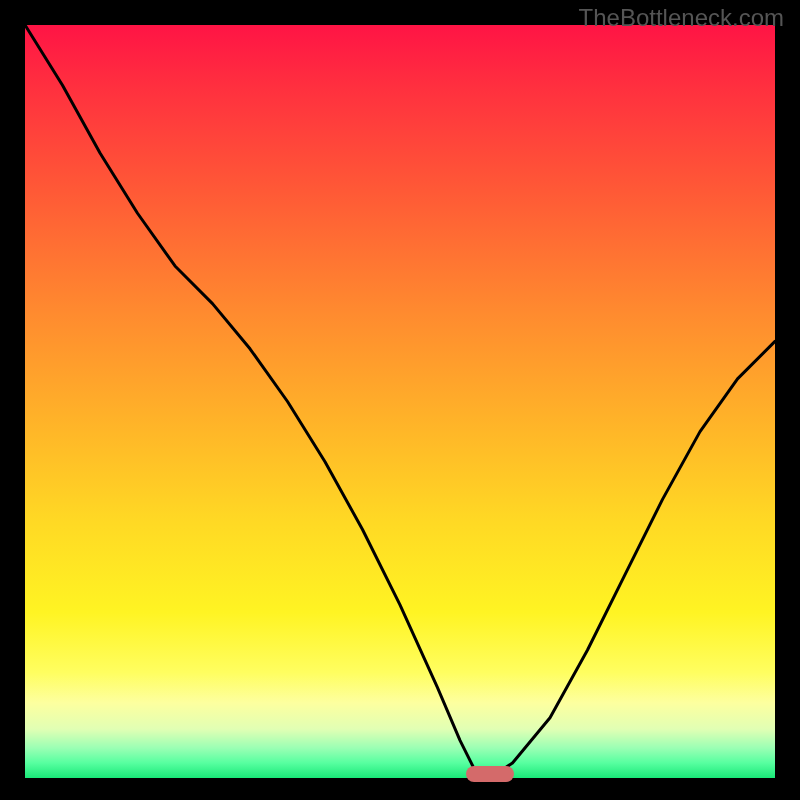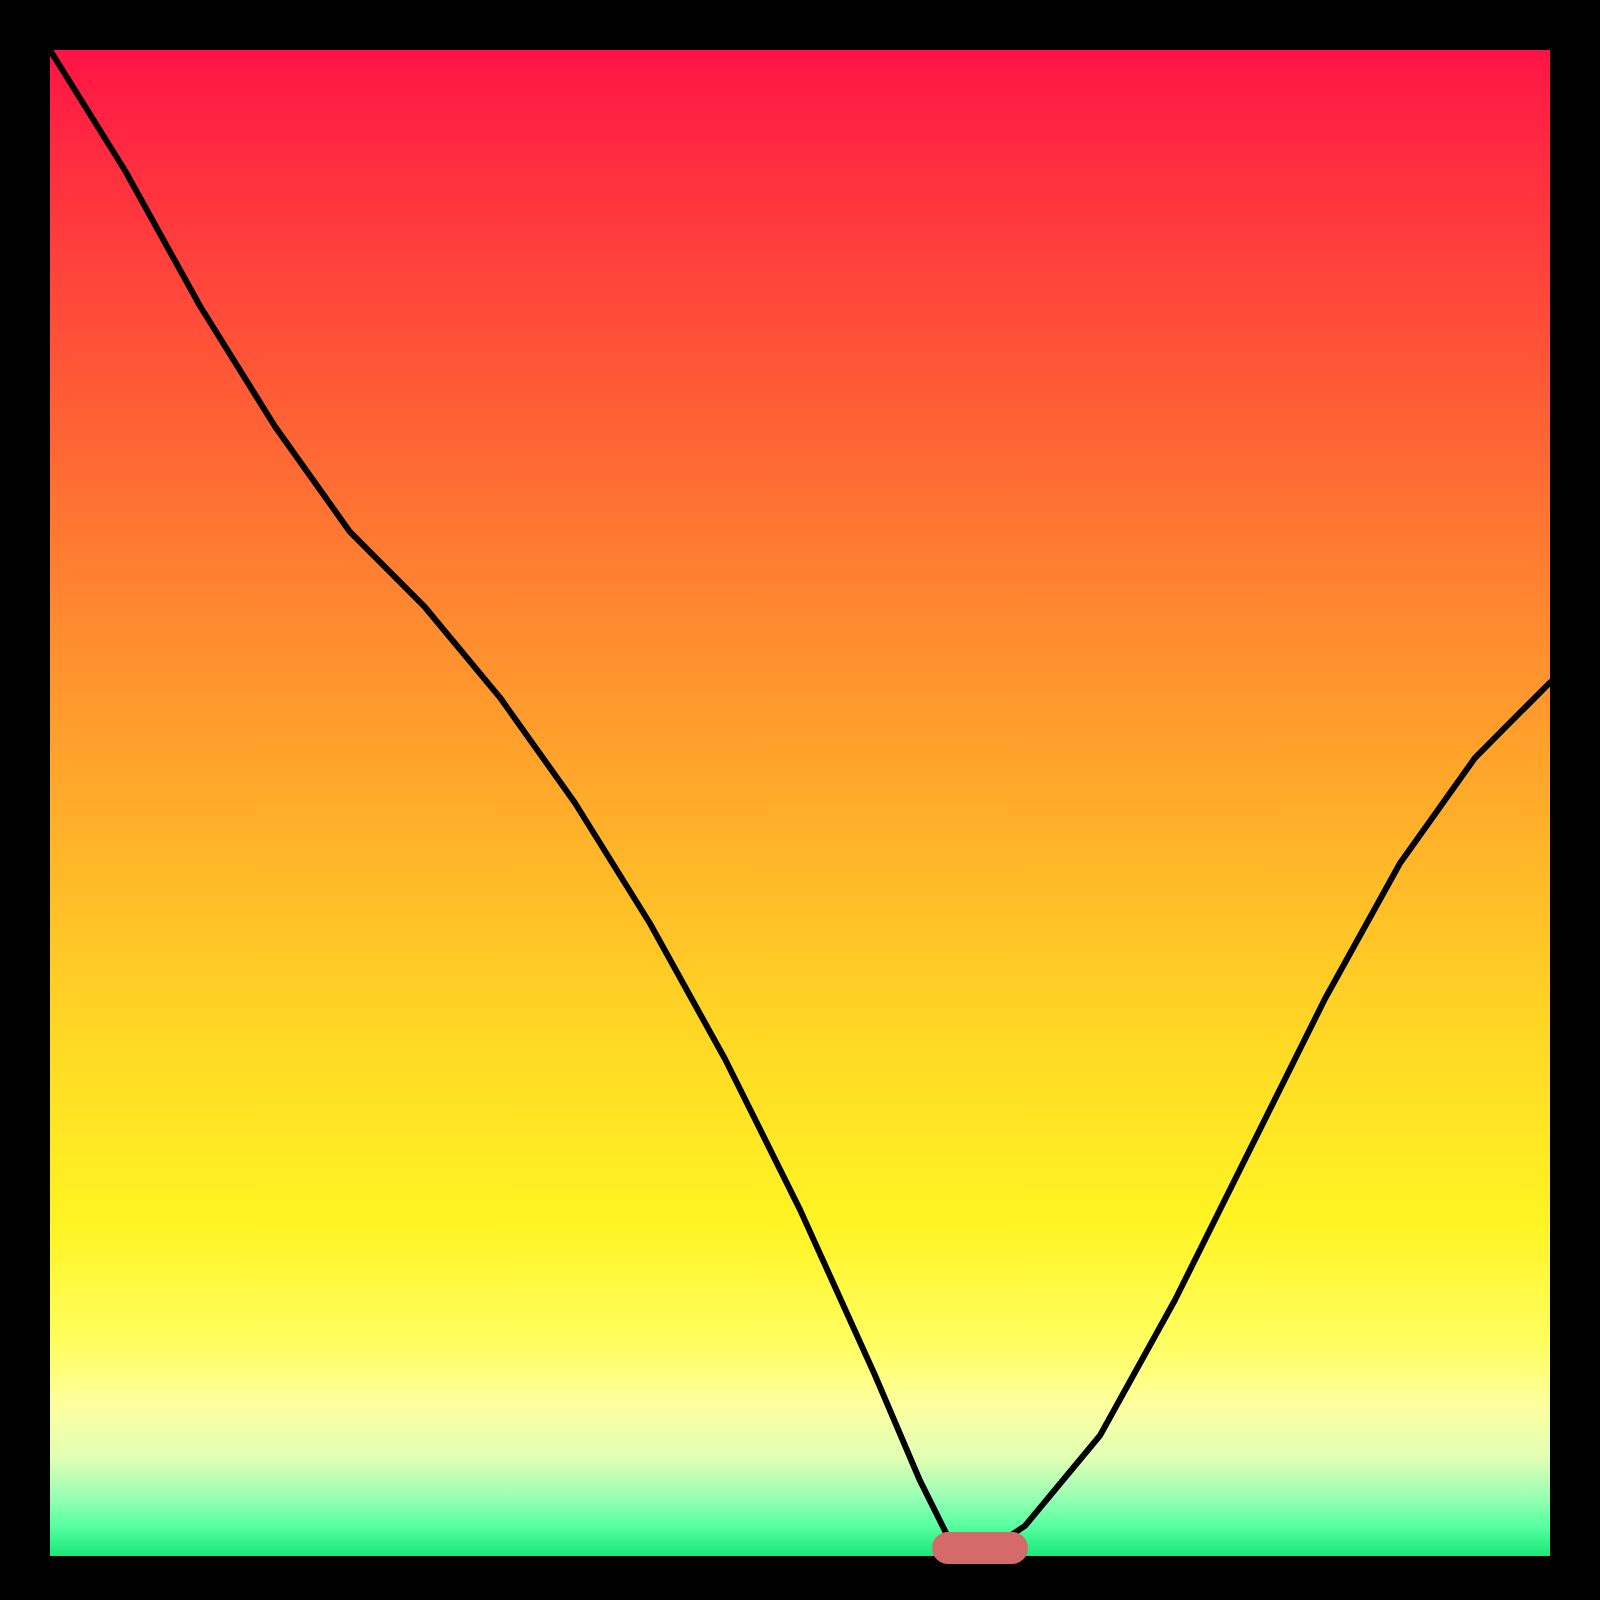--- a/index.html
+++ b/index.html
@@ -74,20 +74,21 @@
     top: 25px;
     width: 750px;
     height: 753px;
     z-index: 12;
   }
 </style>
 </head>
 <body>
 
 <div class="container">
+  <div class="watermark">TheBottleneck.com</div>
 
   <div class="plot-frame">
     <div class="plot-area"></div>
   </div>
 
   <svg class="curve" viewBox="0 0 750 753" preserveAspectRatio="none">
     <path id="curve-path" d="M0.00 0.00 L37.50 60.24 L75.00 128.01 L112.50 188.25 L150.00 240.96 L187.50 278.61 L225.00 323.79 L262.50 376.50 L300.00 436.74 L337.50 504.51 L375.00 579.81 L412.50 662.64 L435.00 715.35 L450.00 745.47 L465.00 753.00 L487.50 737.94 L525.00 692.76 L562.50 624.99 L600.00 549.69 L637.50 474.39 L675.00 406.62 L712.50 353.91 L750.00 316.26" fill="none" stroke="#000" stroke-width="3" stroke-linejoin="round" stroke-linecap="round"></path>
   </svg>
 
   <div id="valley-marker" class="marker" style="left: 466px; top: 766px; background: rgb(212, 106, 106);"></div>

